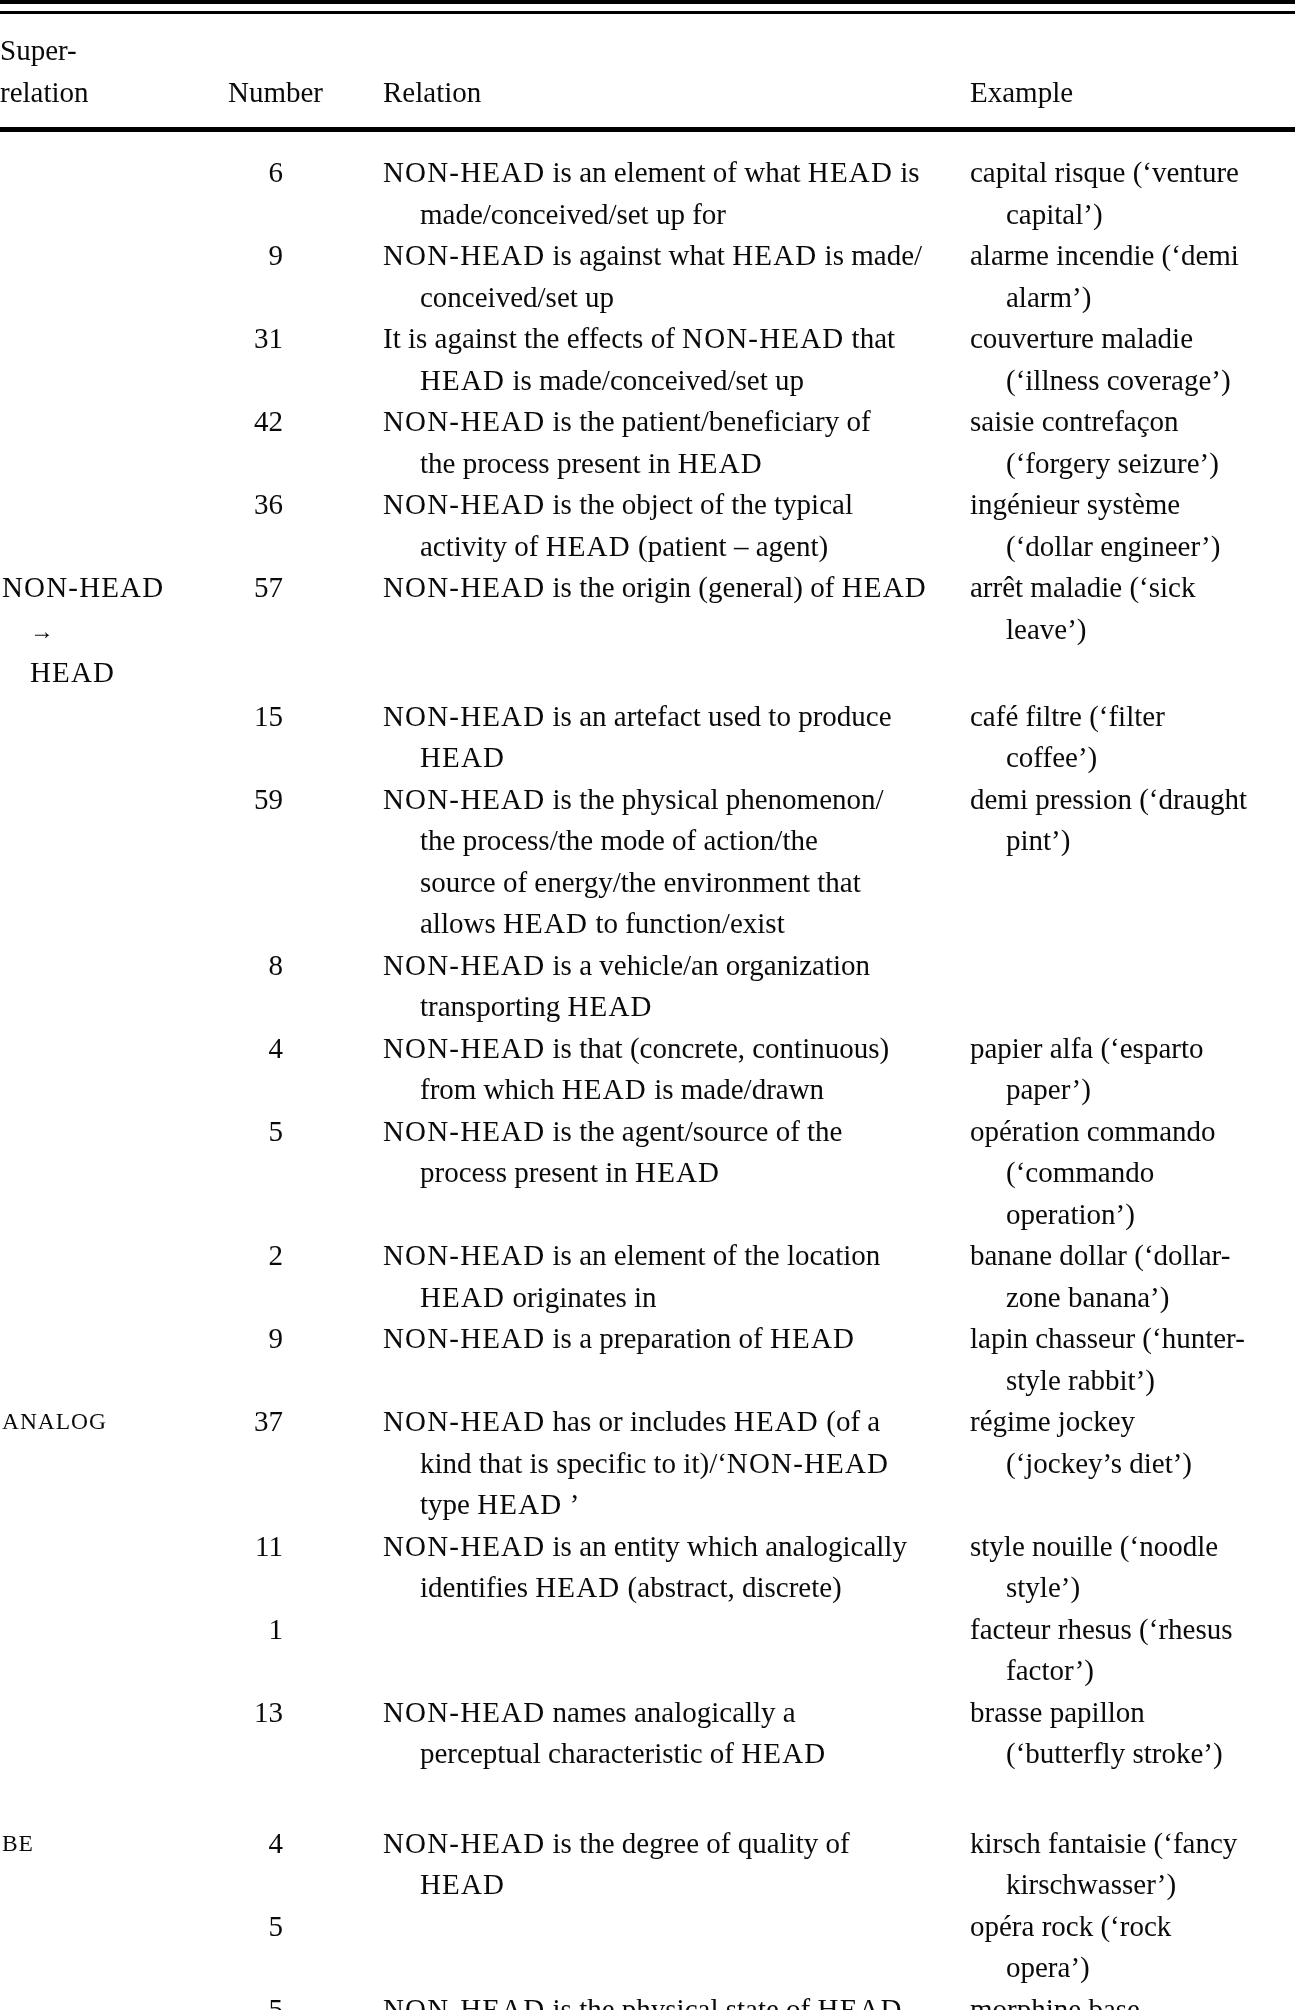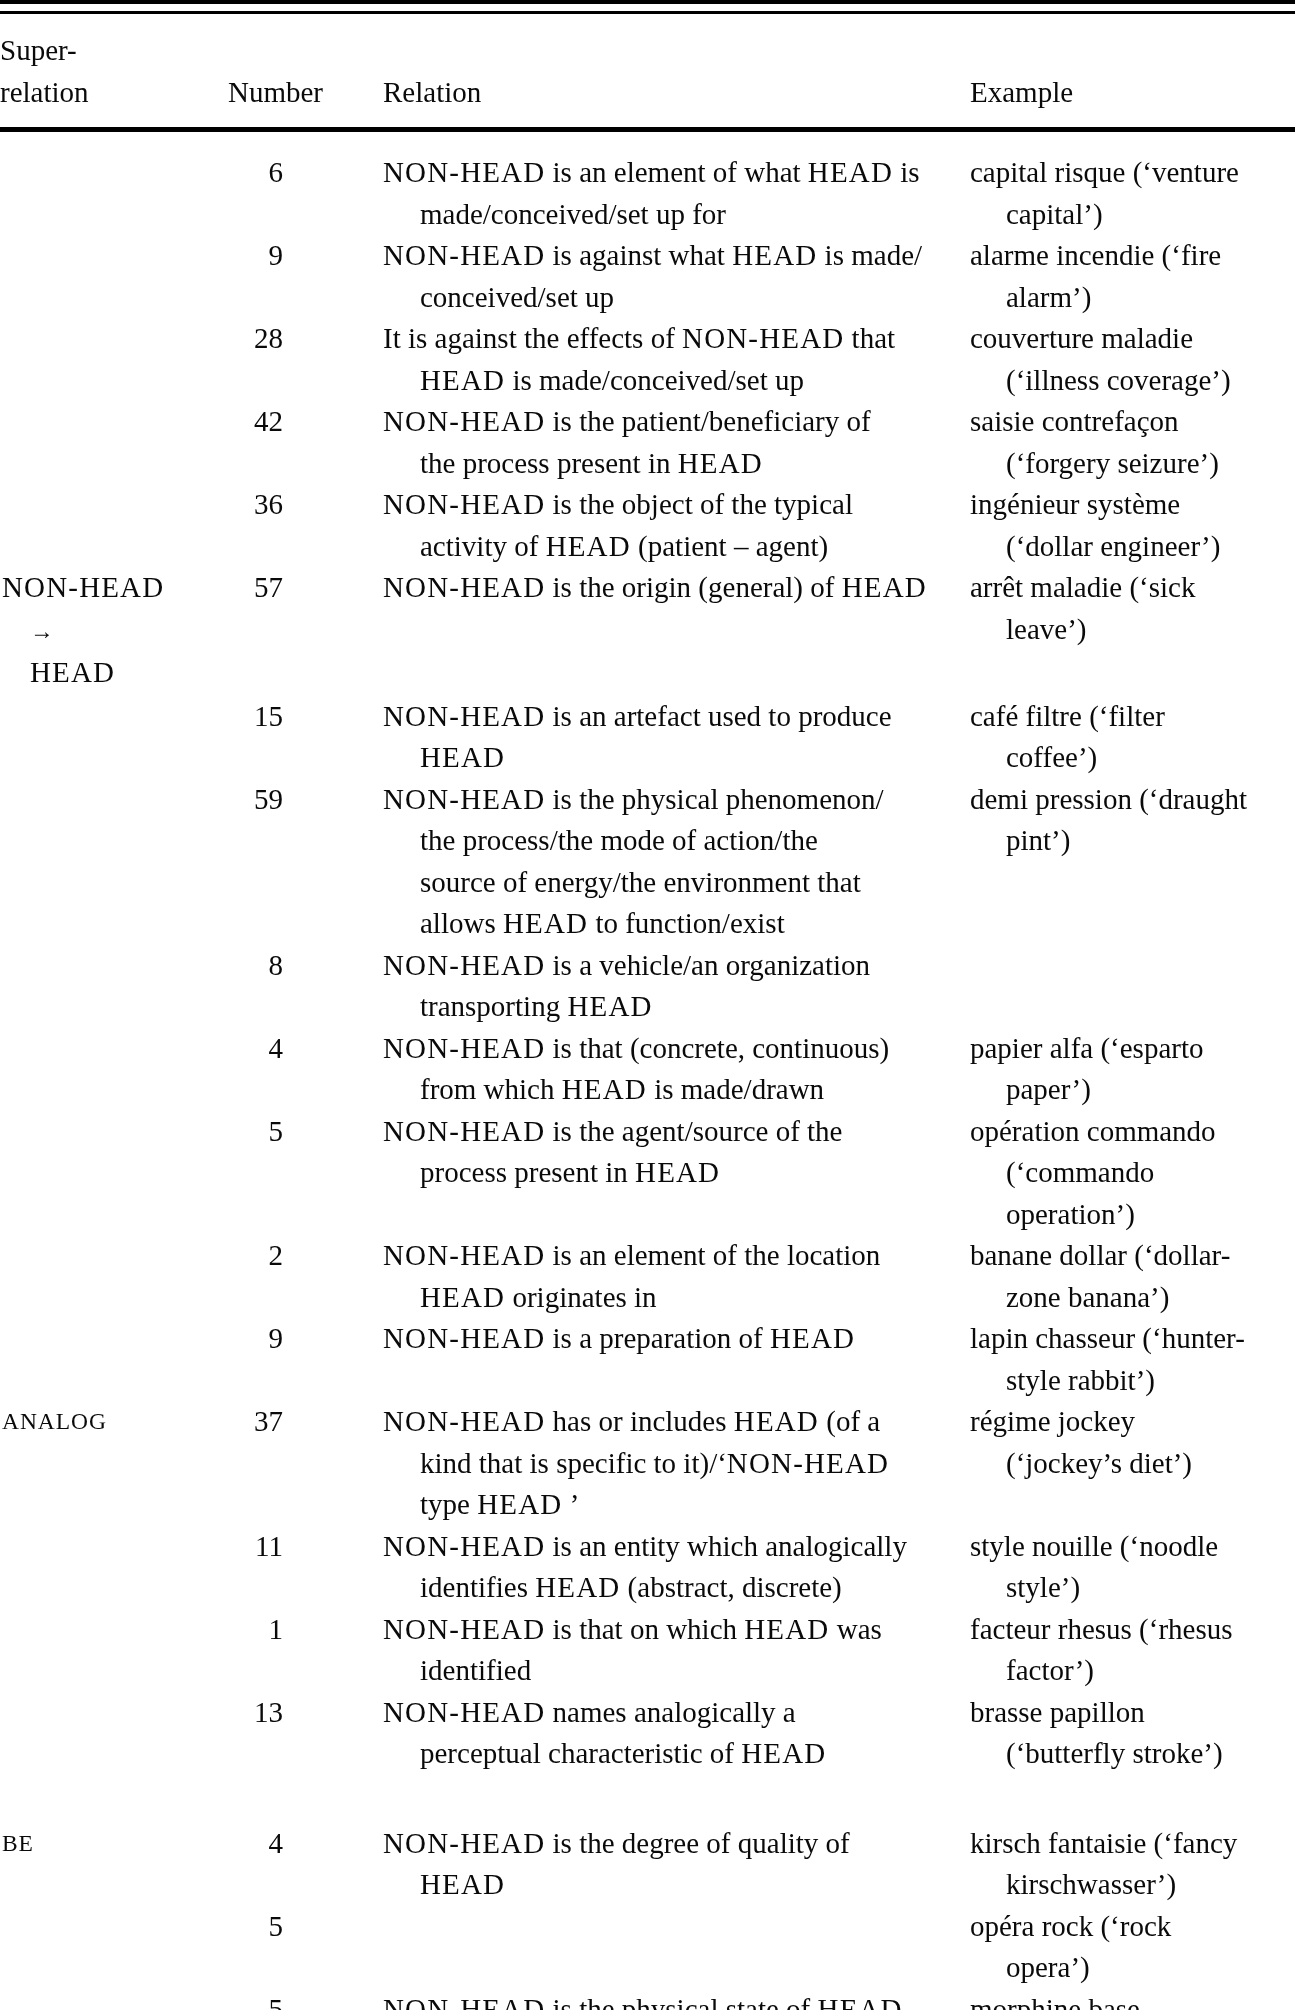--- a/index.html
+++ b/index.html
@@ -87,26 +87,26 @@
     <div class="c-rel wrap-hang tok"><span class="sc">NON-HEAD</span> is an element of what <span class="sc">HEAD</span> is
 made/conceived/set up for</div>
     <div class="c-ex wrap-hang-ex">capital risque (‘venture
 capital’)</div>
   </div>
       <div class="grid">
     <div class="c-super super-label tok"></div>
     <div class="c-num">9</div>
     <div class="c-rel wrap-hang tok"><span class="sc">NON-HEAD</span> is against what <span class="sc">HEAD</span> is made/
 conceived/set up</div>
-    <div class="c-ex wrap-hang-ex">alarme incendie (‘fire
+    <div class="c-ex wrap-hang-ex">alarme incendie (‘demi
 alarm’)</div>
   </div>
       <div class="grid">
     <div class="c-super super-label tok"></div>
-    <div class="c-num">28</div>
+    <div class="c-num">31</div>
     <div class="c-rel wrap-hang tok">It is against the effects of <span class="sc">NON-HEAD</span> that
 <span class="sc">HEAD</span> is made/conceived/set up</div>
     <div class="c-ex wrap-hang-ex">couverture maladie
 (‘illness coverage’)</div>
   </div>
       <div class="grid">
     <div class="c-super super-label tok"></div>
     <div class="c-num">42</div>
     <div class="c-rel wrap-hang tok"><span class="sc">NON-HEAD</span> is the patient/beneficiary of
 the process present in <span class="sc">HEAD</span></div>
@@ -198,22 +198,20 @@
     <div class="c-super super-label tok"></div>
     <div class="c-num">11</div>
     <div class="c-rel wrap-hang tok"><span class="sc">NON-HEAD</span> is an entity which analogically
 identifies <span class="sc">HEAD</span> (abstract, discrete)</div>
     <div class="c-ex wrap-hang-ex">style nouille (‘noodle
 style’)</div>
   </div>
       <div class="grid">
     <div class="c-super super-label tok"></div>
     <div class="c-num">1</div>
-    <div class="c-rel wrap-hang tok"><span class="sc">NON-HEAD</span> is that on which <span class="sc">HEAD</span> was
-identified</div>
     <div class="c-ex wrap-hang-ex">facteur rhesus (‘rhesus
 factor’)</div>
   </div>
       <div class="grid">
     <div class="c-super super-label tok"></div>
     <div class="c-num">13</div>
     <div class="c-rel wrap-hang tok"><span class="sc">NON-HEAD</span> names analogically a
 perceptual characteristic of <span class="sc">HEAD</span></div>
     <div class="c-ex wrap-hang-ex">brasse papillon
 (‘butterfly stroke’)</div>

